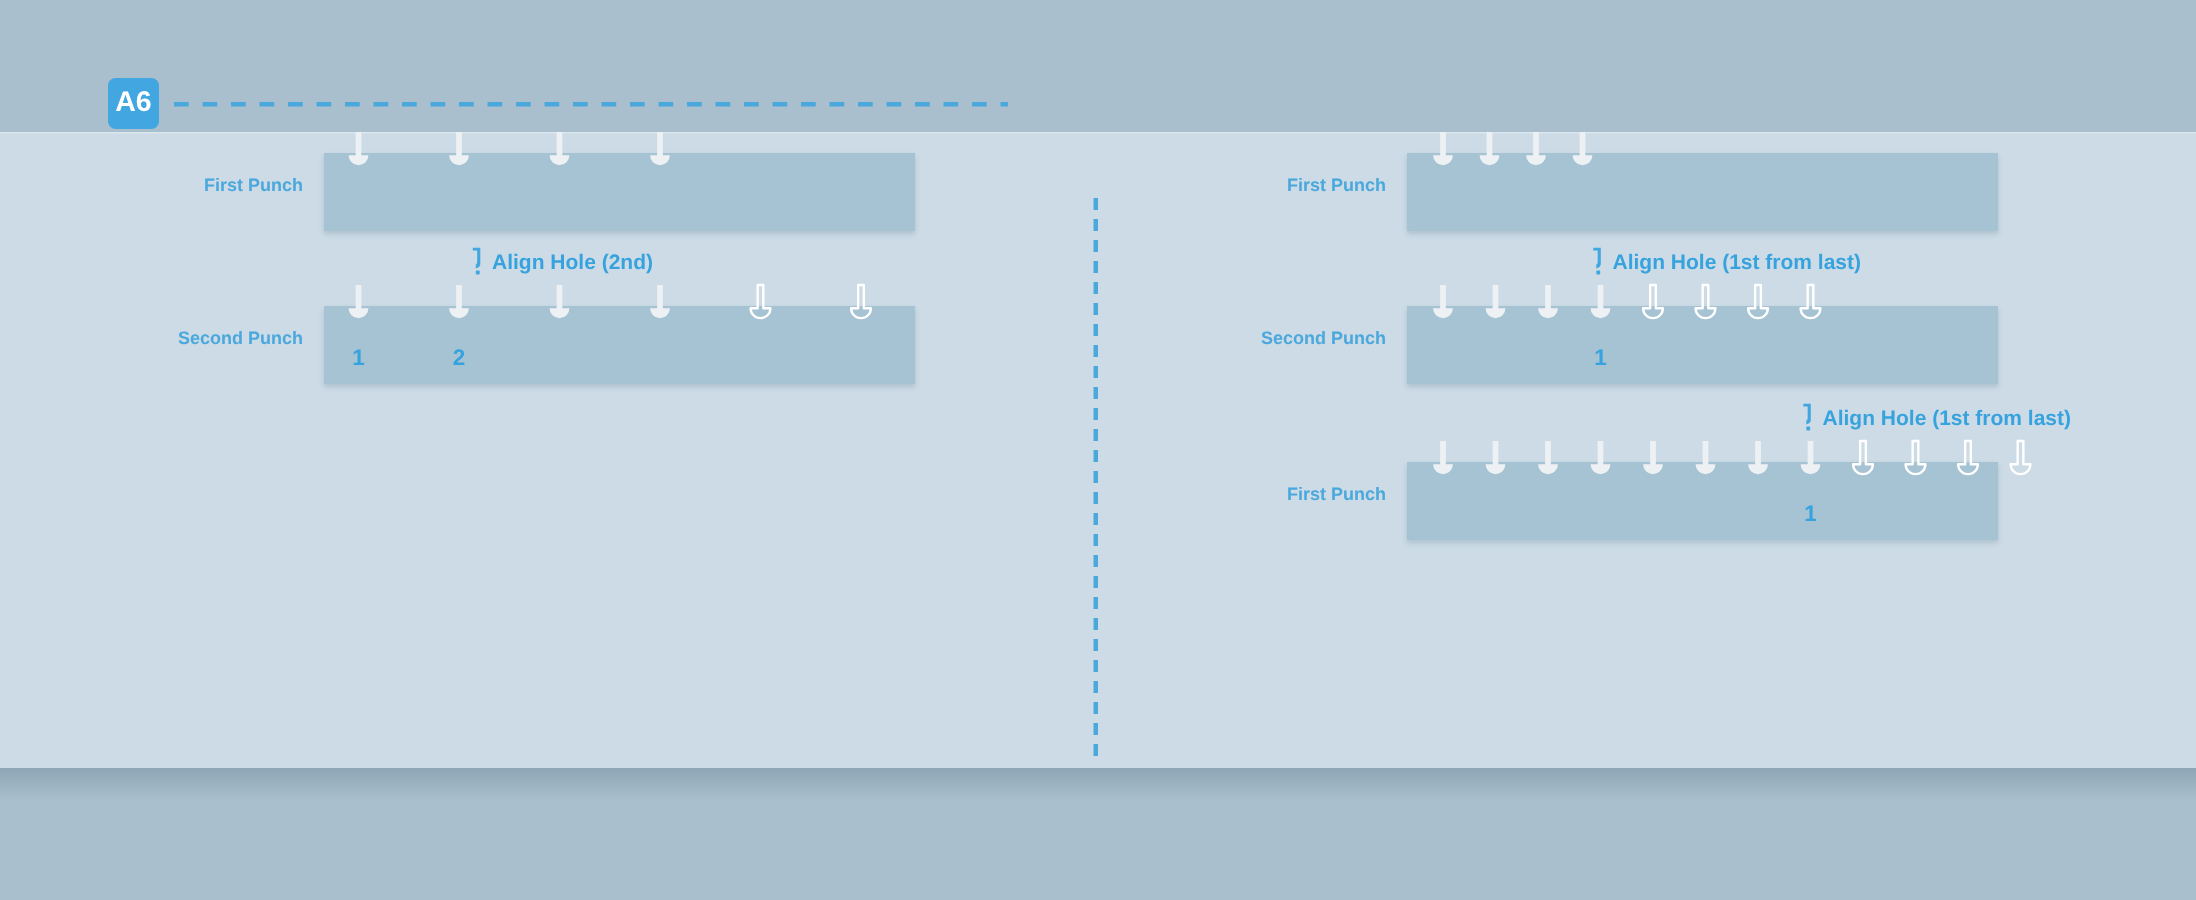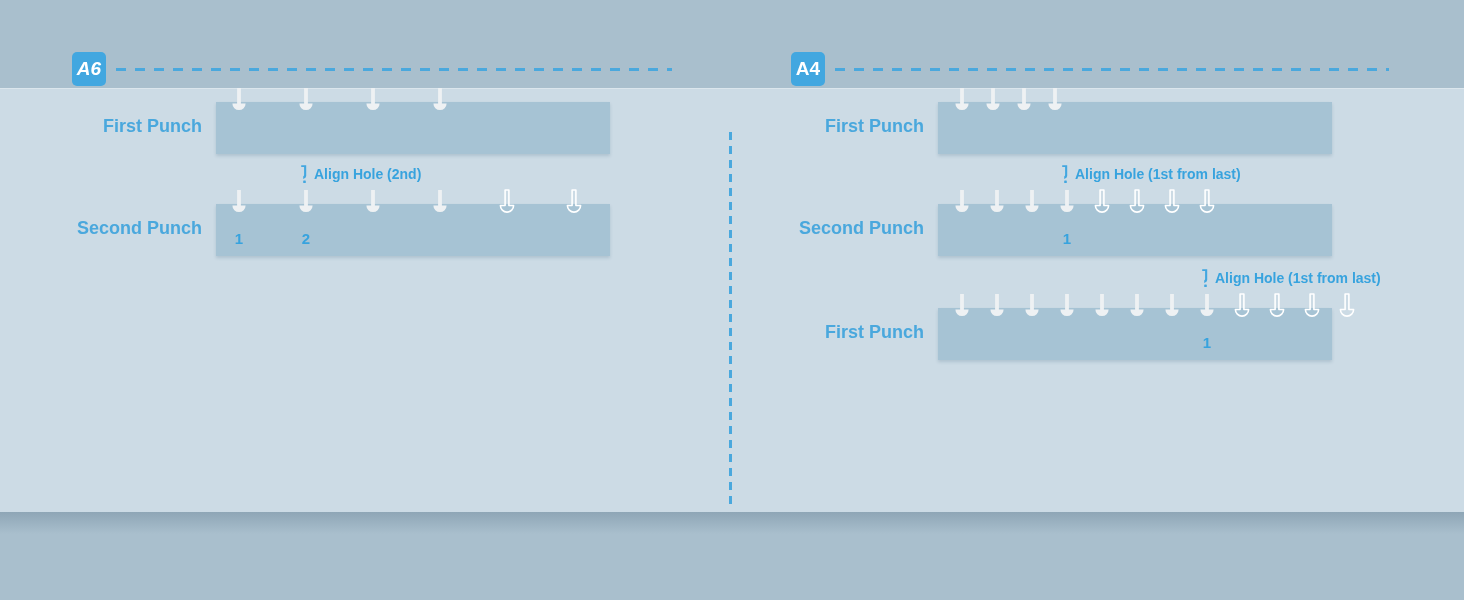--- a/index.html
+++ b/index.html
@@ -75,21 +75,21 @@
     height: 424px;
   }
   .section.a6 { left: 0px;   width: 729px; }
   .section.a4 { left: 729px; width: 735px; }
 
   .section-head {
     position: absolute;
     top: 52px;
     height: 34px;
   }
-  .section.a6 .section-head { left: 72px; width: 600px; font-style: italic; }
+  .section.a6 .section-head { left: 72px; width: 600px; }
   .section.a4 .section-head { left: 62px; width: 598px; }
 
   .badge {
     position: absolute;
     left: 0; top: 0;
     width: 34px; height: 34px;
     border-radius: 5px;
     background: #42a7e0;
     color: #ffffff;
     font-size: 19px;
@@ -116,21 +116,21 @@
     position: absolute;
     height: 52px;
   }
   .row-label {
     position: absolute;
     right: 100%;
     top: 14px;
     margin-right: 14px;
     white-space: nowrap;
     color: #4aa8dd;
-    font-size: 18px;
+    font-size: 12px;
     font-weight: bold;
   }
   .bar {
     position: absolute;
     left: 0; top: 0;
     height: 52px;
     background: #a6c3d4;
     box-shadow: 0 2px 3px rgba(110,140,160,0.30);
   }
 
@@ -250,31 +250,27 @@
               <path d="M6.1 1 L9.9 1 L9.9 16.5 L14.6 16.5 A6.6 6.6 0 0 1 1.4 16.5 L6.1 16.5 Z" fill="none" stroke="#ffffff" stroke-width="1.6" stroke-linejoin="round"></path>
             </svg>
           </div>
           <div class="arrow" style="left: 358px;">
             <svg width="16" height="34" viewBox="0 0 16 28">
               <path d="M6.1 1 L9.9 1 L9.9 16.5 L14.6 16.5 A6.6 6.6 0 0 1 1.4 16.5 L6.1 16.5 Z" fill="none" stroke="#ffffff" stroke-width="1.6" stroke-linejoin="round"></path>
             </svg>
           </div>
           <div class="hole-num" style="left: 23px;">1</div>
           <div class="hole-num" style="left: 90px;">2</div>
-          <div class="callout" style="left: 90px;"><span class="hook"><svg width="11" height="20" viewBox="0 0 11 20">
+          <div class="callout" style="left: 104px;"><span class="hook"><svg width="11" height="20" viewBox="0 0 11 20">
                 <path d="M1.2 1.2 L6.2 1.2 L6.2 12.0 Q6.2 14.2 3.2 15.0 L3.2 12.4 Q4.1 12.0 4.1 11.0 L4.1 3.0 L1.2 3.0 Z" fill="#42a7e0"></path>
                 <rect x="3.2" y="16.4" width="2.6" height="2.6" rx="0.6" fill="#42a7e0"></rect>
               </svg></span><span class="callout-text">Align Hole (2nd)</span></div>
         </div>
       </div>
       <div class="section a4">
-        <div class="section-head">
-          <div class="badge">A4</div>
-          <div class="head-dash"></div>
-        </div>
         <div class="row" style="left: 209px; top: 102px; width: 394px;">
           <div class="bar" style="width: 394px;"></div>
           <div class="row-label">First Punch</div>
           <div class="arrow" style="left: 24px;">
             <svg width="16" height="34" viewBox="0 0 16 28">
               <path d="M6.1 1 L9.9 1 L9.9 16.5 L14.6 16.5 A6.6 6.6 0 0 1 1.4 16.5 L6.1 16.5 Z" fill="#eef1f3" stroke="none" stroke-width="0" stroke-linejoin="round"></path>
             </svg>
           </div>
           <div class="arrow" style="left: 55px;">
             <svg width="16" height="34" viewBox="0 0 16 28">

